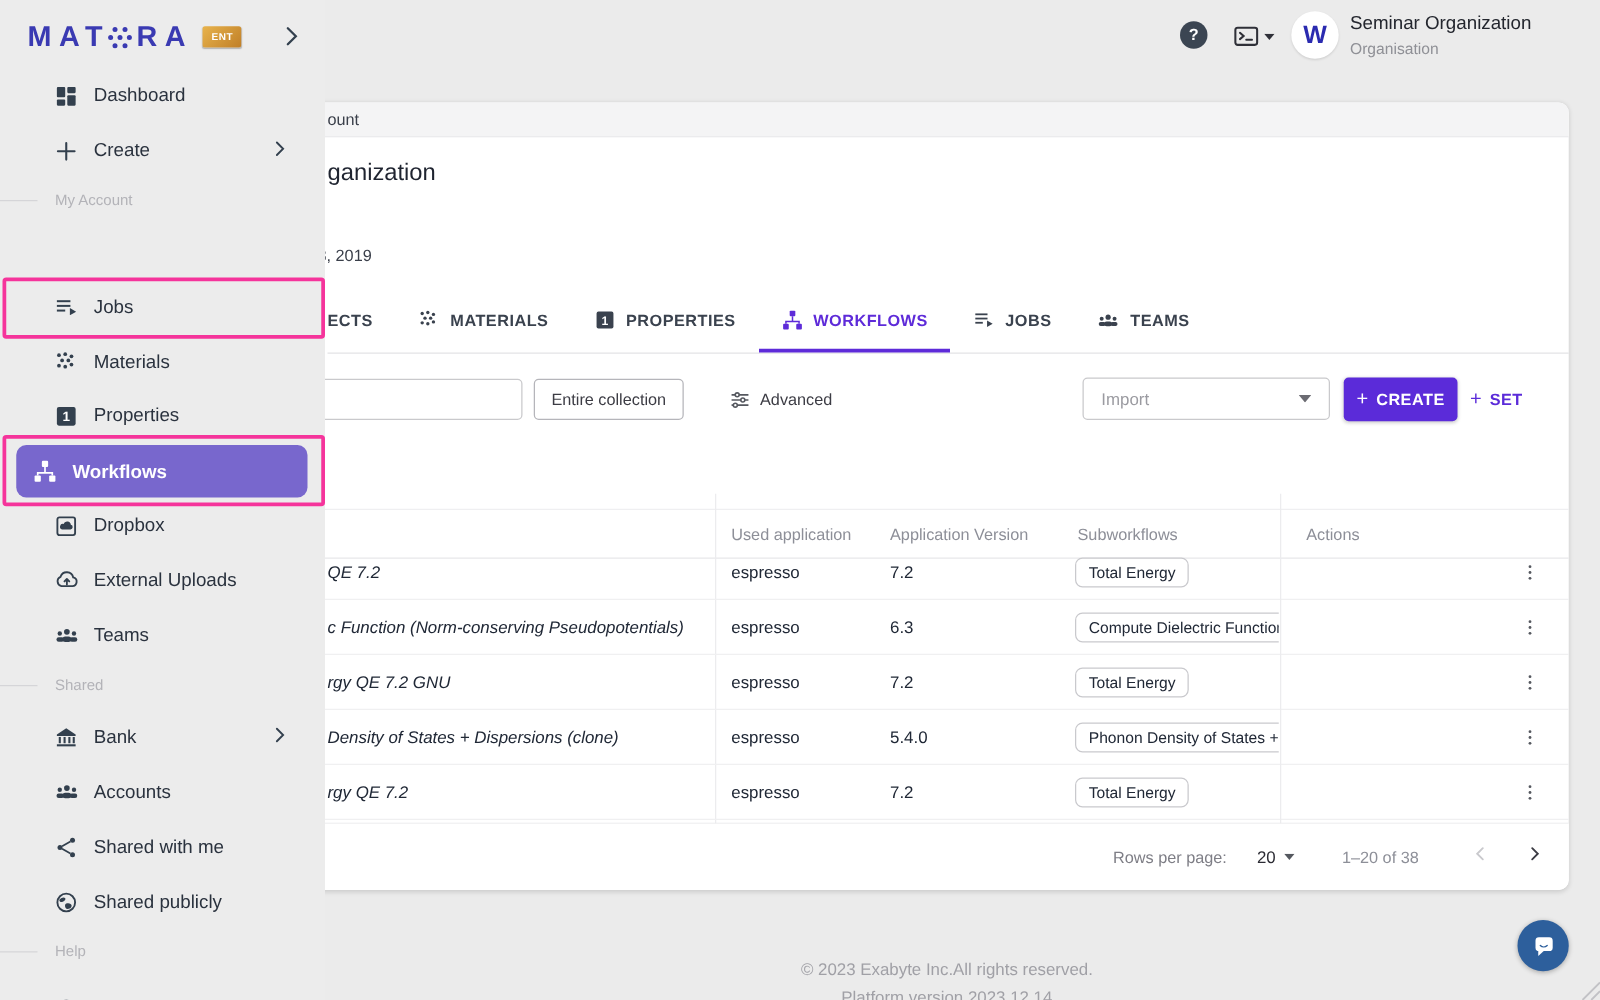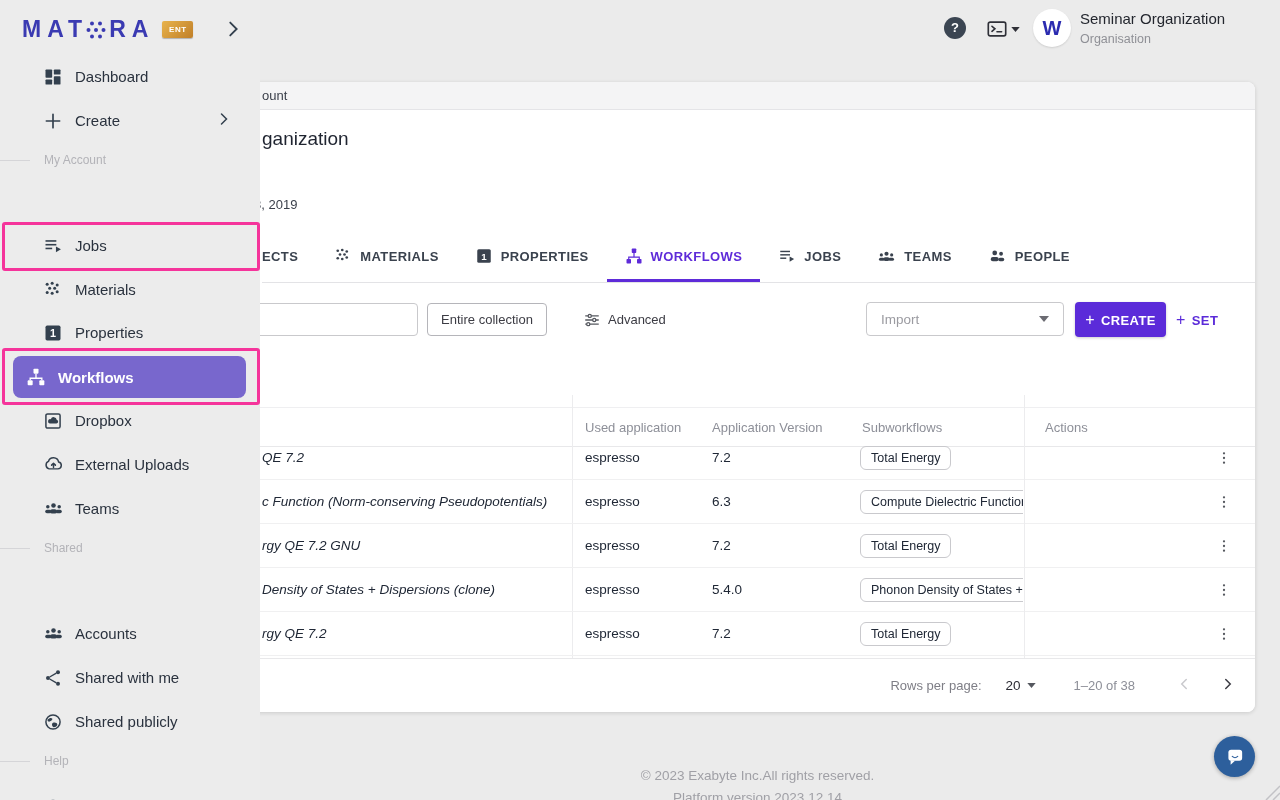--- a/index.html
+++ b/index.html
@@ -170,31 +170,20 @@
             <circle cx="5.5" cy="10" r="2"></circle>
             <circle cx="12" cy="8.5" r="2.6"></circle>
             <circle cx="18.5" cy="10" r="2"></circle>
             <rect x="2.5" y="13.5" width="7" height="4" rx="2"></rect>
             <rect x="8" y="12.8" width="8" height="5" rx="2.5"></rect>
             <rect x="14.5" y="13.5" width="7" height="4" rx="2"></rect>
           </g>
         </svg>
       <span>TEAMS</span>
     </div>
-    <div class="tab">
-      <svg width="19" height="19" viewBox="0 0 24 24">
-          <g class="fl" fill="#3a424e">
-            <circle cx="8.5" cy="7.5" r="3"></circle>
-            <circle cx="16.5" cy="8.5" r="2.4"></circle>
-            <rect x="3.5" y="12.5" width="10" height="5.5" rx="2.6"></rect>
-            <rect x="13" y="13.5" width="7.5" height="4.5" rx="2.2"></rect>
-          </g>
-        </svg>
-      <span>PEOPLE</span>
-    </div>
   </div>
 
   <input class="search-input" type="text" style="">
   <button class="btn-outline">Entire collection</button>
   <div class="advanced">
     <svg width="18" height="18" viewBox="0 0 24 24">
         <g stroke="#55585f" stroke-width="1.7" fill="none">
           <path d="M3 6.5h18M3 12h18M3 17.5h18"></path>
           <circle cx="9" cy="6.5" r="2.1" fill="#fff"></circle>
           <circle cx="15" cy="12" r="2.1" fill="#fff"></circle>
@@ -501,20 +490,38 @@
             <rect x="14.5" y="13.5" width="7" height="4" rx="2"></rect>
           </g>
         </svg>
       </span>
     <span class="lbl">Teams</span>
   </div>
 
   <div class="sec-line" style="top:548px"></div>
   <div class="sec" style="top:538px">Shared</div>
 
+  <div class="item" style="top:567px">
+    <span class="ic">
+        <svg width="20" height="20" viewBox="0 0 24 24">
+          <g fill="#33404e">
+            <path d="M3 9L12 3l9 6v1.5H3z"></path>
+            <rect x="4.8" y="11.5" width="2" height="6"></rect>
+            <rect x="9.4" y="11.5" width="2" height="6"></rect>
+            <rect x="14" y="11.5" width="2" height="6"></rect>
+            <rect x="18.2" y="11.5" width="2" height="6"></rect>
+            <rect x="3" y="18.5" width="18" height="2"></rect>
+          </g>
+        </svg>
+      </span>
+    <span class="lbl">Bank</span>
+    <span class="chev"><svg width="20" height="20" viewBox="0 0 24 24">
+          <path d="M9 6l6 6-6 6" stroke="#33404e" stroke-width="1.8" fill="none" stroke-linecap="round"></path>
+        </svg></span>
+  </div>
   <div class="item" style="top:655px">
     <span class="ic">
         <svg width="20" height="20" viewBox="0 0 24 24">
           <g fill="#33404e">
             <circle cx="18" cy="5" r="2.4"></circle>
             <circle cx="6" cy="12" r="2.4"></circle>
             <circle cx="18" cy="19" r="2.4"></circle>
           </g>
           <path d="M8 10.8l8-4.6M8 13.2l8 4.6" stroke="#33404e" stroke-width="1.7"></path>
         </svg>

